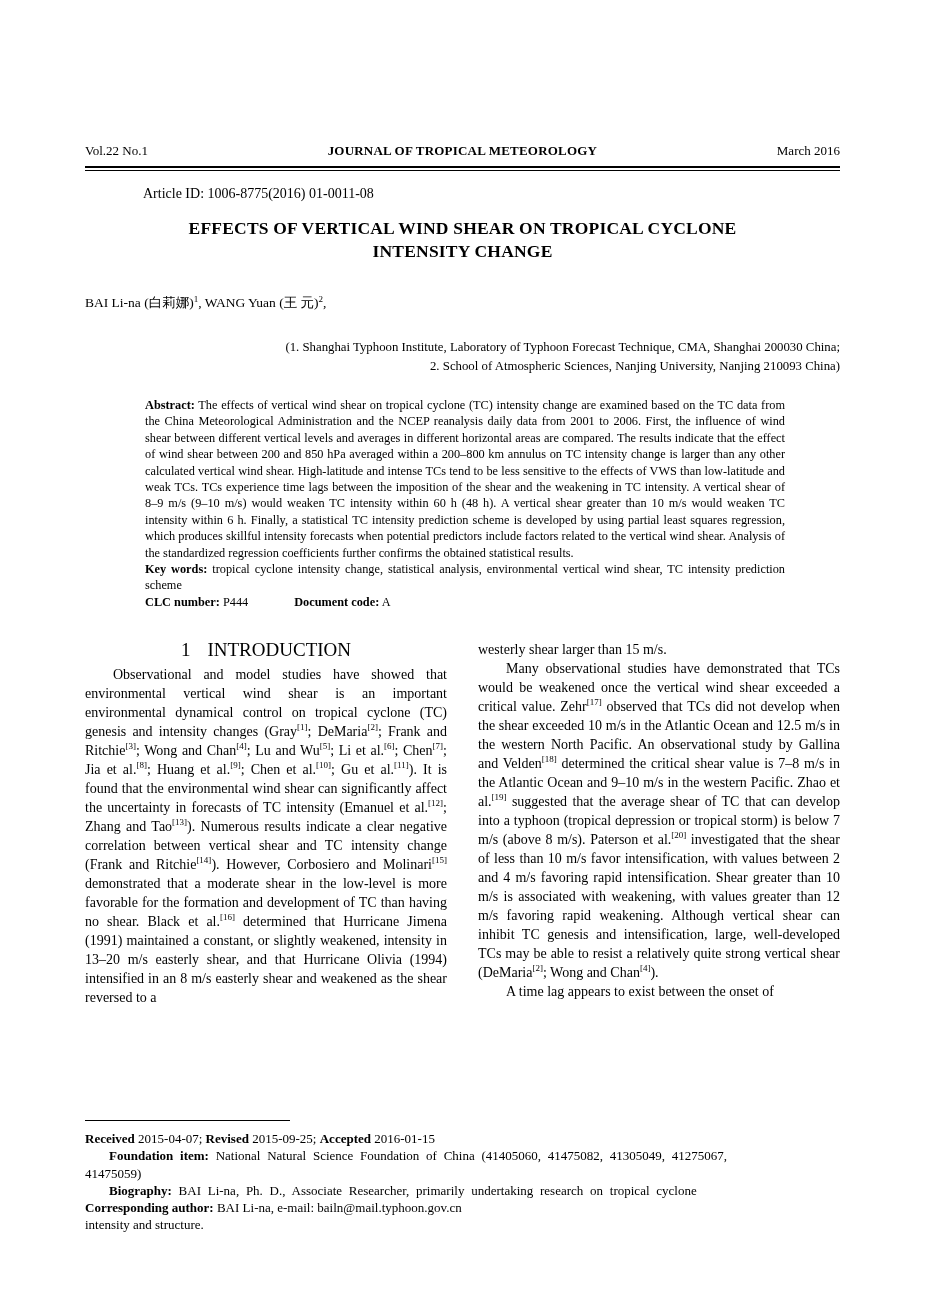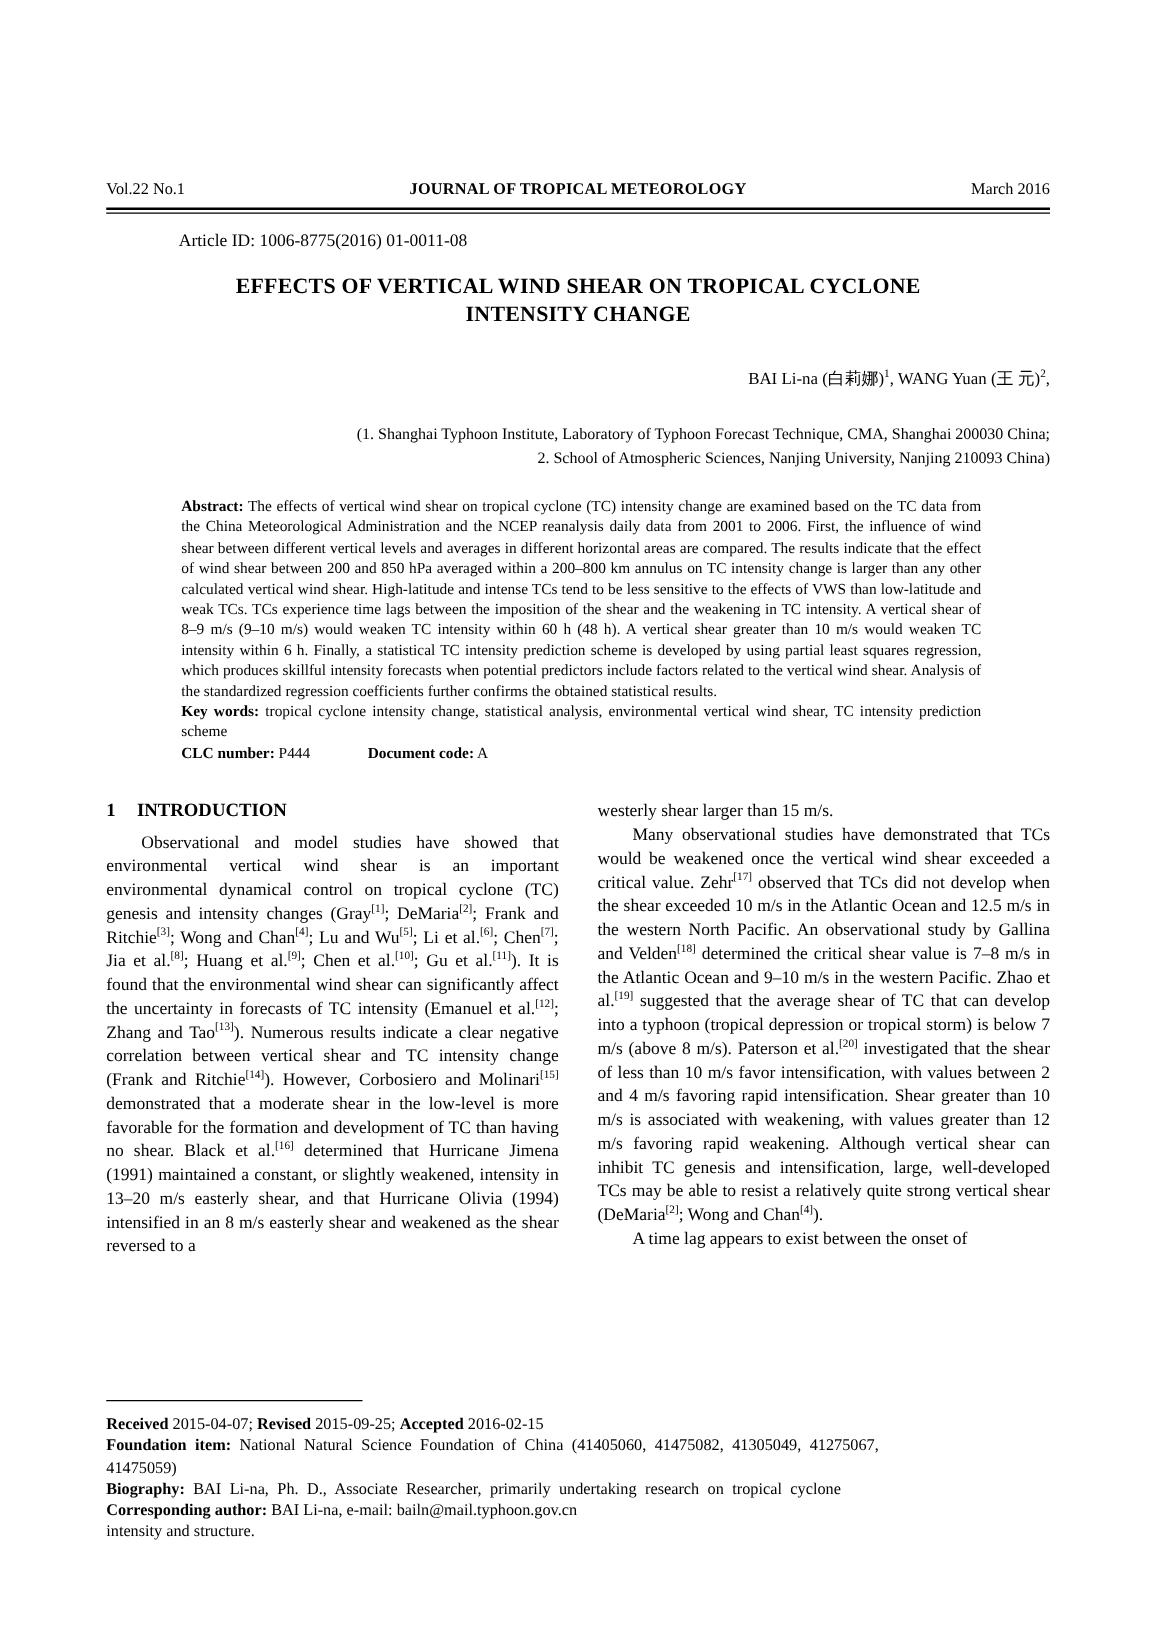--- a/index.html
+++ b/index.html
@@ -38,21 +38,21 @@
   .title {
     margin: 15px 0 0 0;
     text-align: center;
     font-size: 17.5px;
     font-weight: bold;
     line-height: 23px;
     letter-spacing: 0.2px;
   }
   .authors {
     margin: 31px 0 0 0;
-    text-align: right;
+    text-align: left;
     font-size: 13.5px;
     line-height: 17px;
   }
   .authors sup { font-size: 9px; line-height: 0; }
   .affiliations {
     margin: 27px 0 0 0;
     text-align: right;
     font-size: 12.8px;
     line-height: 19px;
   }
@@ -74,42 +74,42 @@
     width: 362px;
     font-size: 14px;
     line-height: 19px;
     text-align: justify;
   }
   .col p { margin: 0; }
   .col p.indent { text-indent: 28px; }
   .col sup { font-size: 9px; line-height: 0; }
   .section-heading {
     margin: 0 0 6px 0;
-    font-size: 15px;
-    font-weight: bold;
+    font-size: 19px;
+    font-weight: normal;
     line-height: 19px;
-    text-align: left;
+    text-align: center;
   }
   .sec-gap { margin-left: 17px; }
   
   .footnote {
     position: absolute;
     top: 1120px;
     left: 85px;
     width: 755px;
     font-size: 13px;
     line-height: 17.3px;
   }
   .foot-rule {
     width: 205px;
     border-top: 1.3px solid #000;
     margin-bottom: 9px;
   }
   .fline { margin: 0; text-align: left; }
-  .stretched { word-spacing: 3.5px; }
+  .stretched { word-spacing: 3.5px; margin-left: 24px; }
 </style>
 </head>
 <body>
 
 <div class="page">
 
   <header class="running-head">
     <span>Vol.22 No.1</span>
     <span class="journal-name">JOURNAL OF TROPICAL METEOROLOGY</span>
     <span>March 2016</span>
@@ -144,21 +144,21 @@
     </div>
     <div class="col">
       <p>westerly shear larger than 15 m/s.</p>
       <p class="indent">Many observational studies have demonstrated that TCs would be weakened once the vertical wind shear exceeded a critical value. Zehr<sup>[17]</sup> observed that TCs did not develop when the shear exceeded 10 m/s in the Atlantic Ocean and 12.5 m/s in the western North Pacific. An observational study by Gallina and Velden<sup>[18]</sup> determined the critical shear value is 7–8 m/s in the Atlantic Ocean and 9–10 m/s in the western Pacific. Zhao et al.<sup>[19]</sup> suggested that the average shear of TC that can develop into a typhoon (tropical depression or tropical storm) is below 7 m/s (above 8 m/s). Paterson et al.<sup>[20]</sup> investigated that the shear of less than 10 m/s favor intensification, with values between 2 and 4 m/s favoring rapid intensification. Shear greater than 10 m/s is associated with weakening, with values greater than 12 m/s favoring rapid weakening. Although vertical shear can inhibit TC genesis and intensification, large, well-developed TCs may be able to resist a relatively quite strong vertical shear (DeMaria<sup>[2]</sup>; Wong and Chan<sup>[4]</sup>).</p>
       <p class="indent">A time lag appears to exist between the onset of</p>
     </div>
   </div>
 
   <footer class="footnote">
     <div class="foot-rule"></div>
-    <p class="fline"><b>Received</b> <span>2015-04-07;</span> <b>Revised</b> <span>2015-09-25;</span> <b>Accepted</b> <span>2016-02-15</span></p>
+    <p class="fline"><b>Received</b> <span>2015-04-07;</span> <b>Revised</b> <span>2015-09-25;</span> <b>Accepted</b> <span>2016-01-15</span></p>
     <p class="fline stretched"><b>Foundation item:</b> <span>National Natural Science Foundation of China (41405060, 41475082, 41305049, 41275067,</span></p>
     <p class="fline"><span>41475059)</span></p>
     <p class="fline stretched"><b>Biography:</b> <span>BAI Li-na, Ph. D., Associate Researcher, primarily undertaking research on tropical cyclone</span></p>
     <p class="fline"><b>Corresponding author:</b> <span>BAI Li-na, e-mail: bailn@mail.typhoon.gov.cn</span></p>
     <p class="fline"><span>intensity and structure.</span></p>
   </footer>
 
 </div>
 
 </body></html>

